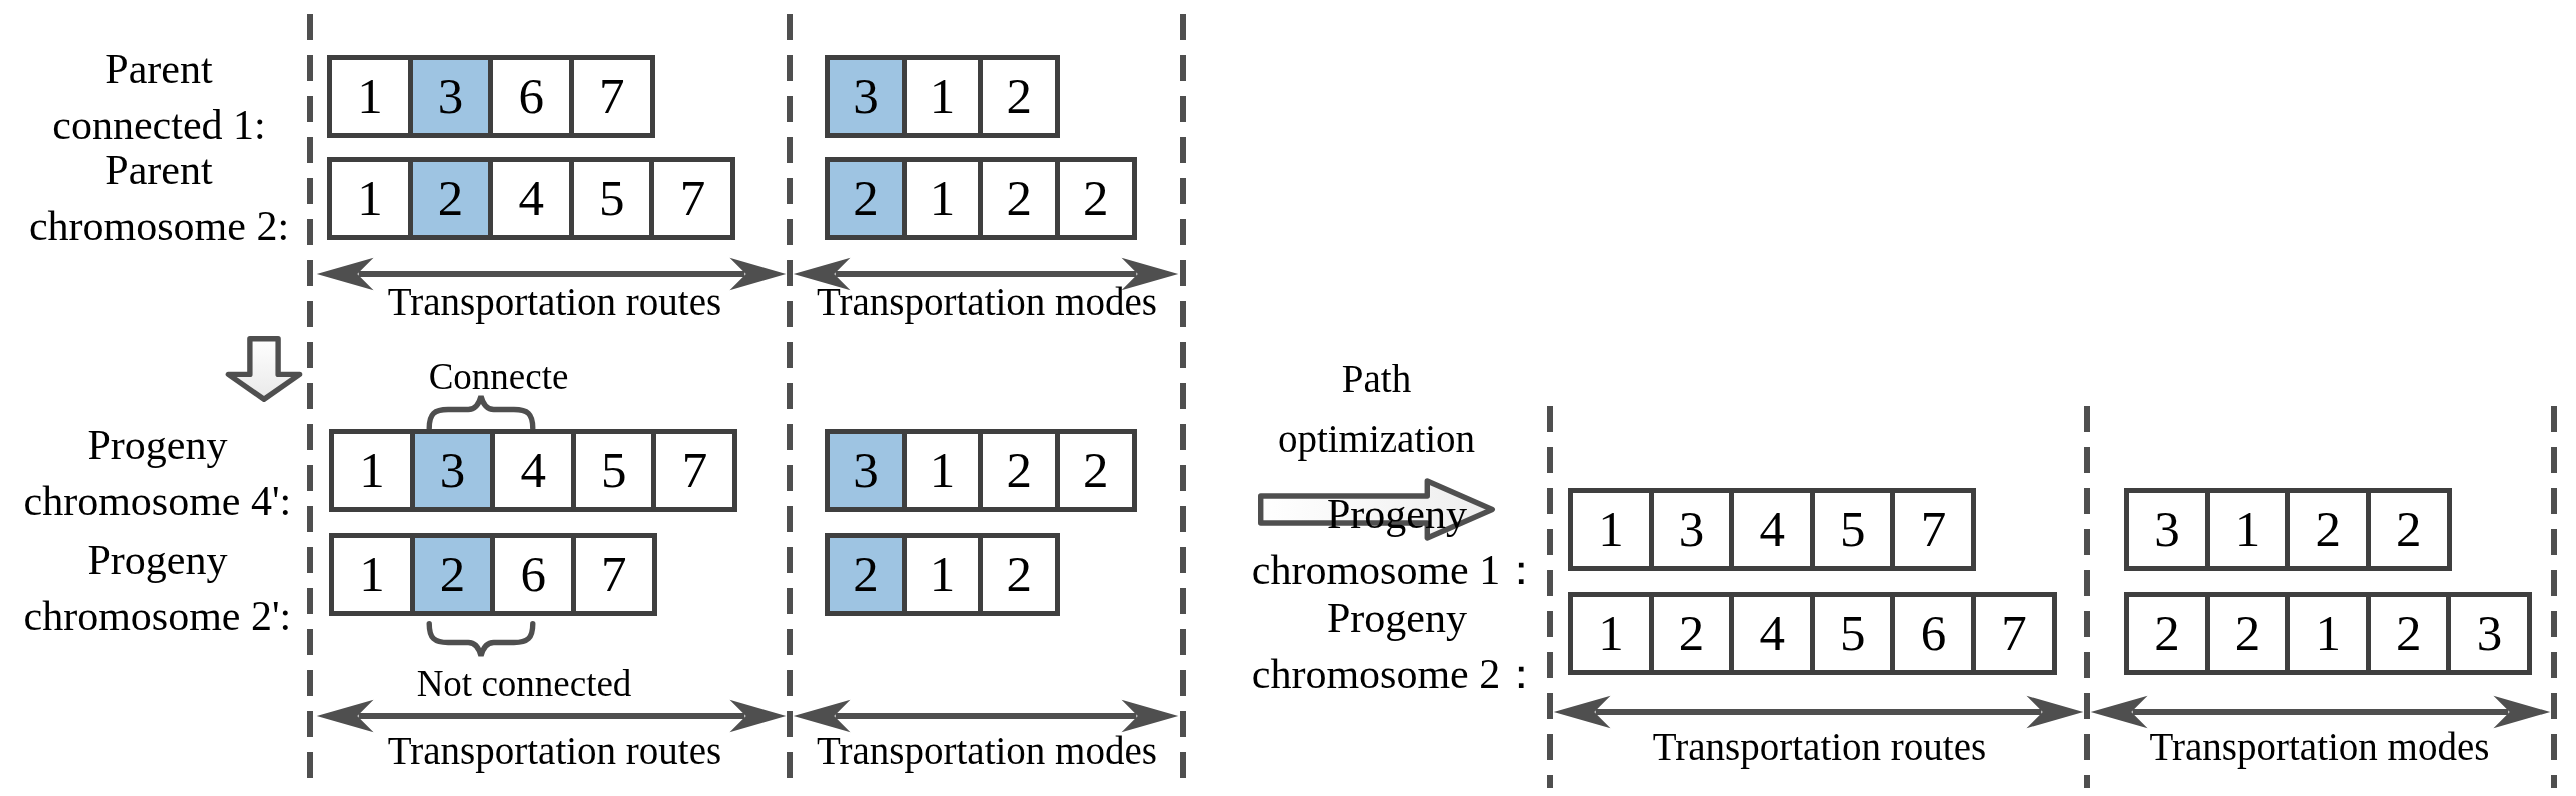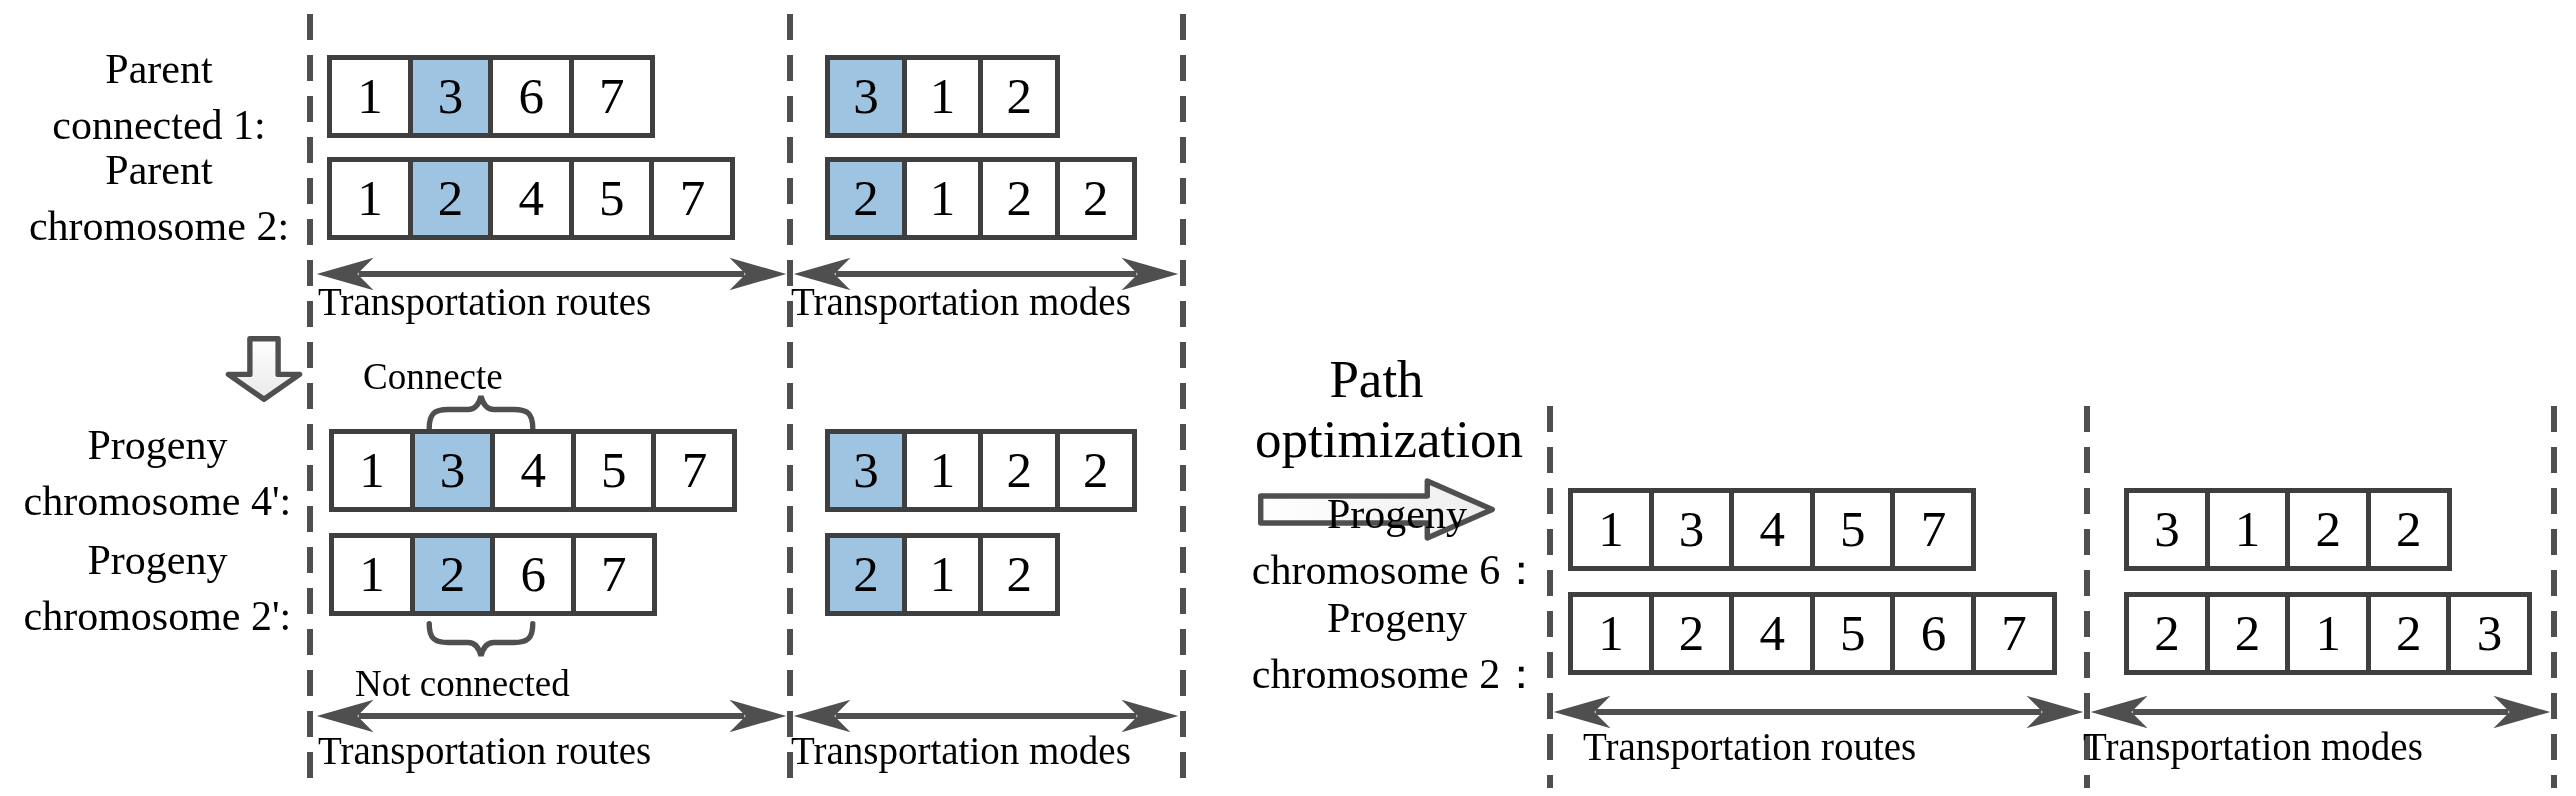--- a/index.html
+++ b/index.html
@@ -18,23 +18,23 @@
     border:5.4px solid var(--cellb); background:#ffffff;
     display:flex; align-items:center; justify-content:center;
     font-size:51px; line-height:1;
   }
   .cell + .cell { margin-left:-5.4px; }
   .narrow .cell { width:82px; }
   .narrow .cell + .cell { margin-left:-5.4px; }
   .narrow .cell:not(:first-child) { width:82px; }
   .cell.hl { background:var(--hl); }
   .side-label { position:absolute; text-align:center; font-size:42px; line-height:56px; white-space:nowrap; }
-  .axis-label { position:absolute; font-size:39px; line-height:41px; white-space:nowrap; }
-  .note { position:absolute; text-align:left; font-size:37px; line-height:39px; white-space:nowrap; }
-  .two-line { position:absolute; text-align:center; font-size:53px; line-height:60px; white-space:nowrap; }
+  .axis-label { position:absolute; text-align:center; font-size:39px; line-height:41px; white-space:nowrap; }
+  .note { position:absolute; text-align:center; font-size:37px; line-height:39px; white-space:nowrap; }
+  .two-line { position:absolute; text-align:center; font-size:39px; line-height:60px; white-space:nowrap; }
   svg { position:absolute; overflow:visible; }
   .darrow line { stroke:var(--line); stroke-width:9; }
   .darrow polygon { fill:var(--line); }
   .brace path { fill:none; stroke:var(--line); stroke-width:8; stroke-linecap:round; }
   .hollow polygon { stroke:var(--line); stroke-width:8; stroke-linejoin:round; }
 </style>
 </head>
 <body>
 
 <div id="canvas">
@@ -169,21 +169,21 @@
       <linearGradient id="gRight" x1="0" y1="0" x2="1" y2="0">
         <stop offset="0" stop-color="#ffffff"></stop>
           <stop offset="1" stop-color="#ededed"></stop>
       </linearGradient>
     </defs>
     <polygon points="4,28 250,28 250,6 346,48 250,90 250,68 4,68" fill="url(#gRight)"></polygon>
   </svg>
 
   <div class="side-label" style="left:1248px;top:486px;width:298px">
     <div>Progeny</div>
-    <div>chromosome 6：</div>
+    <div>chromosome 1：</div>
   </div>
   <div class="side-label" style="left:1248px;top:590px;width:298px">
     <div>Progeny</div>
     <div>chromosome 2：</div>
   </div>
 
   <div class="chrom-row" style="left:1568px;top:488px">
       <div class="cell">1</div>
       <div class="cell">3</div>
       <div class="cell">4</div>

